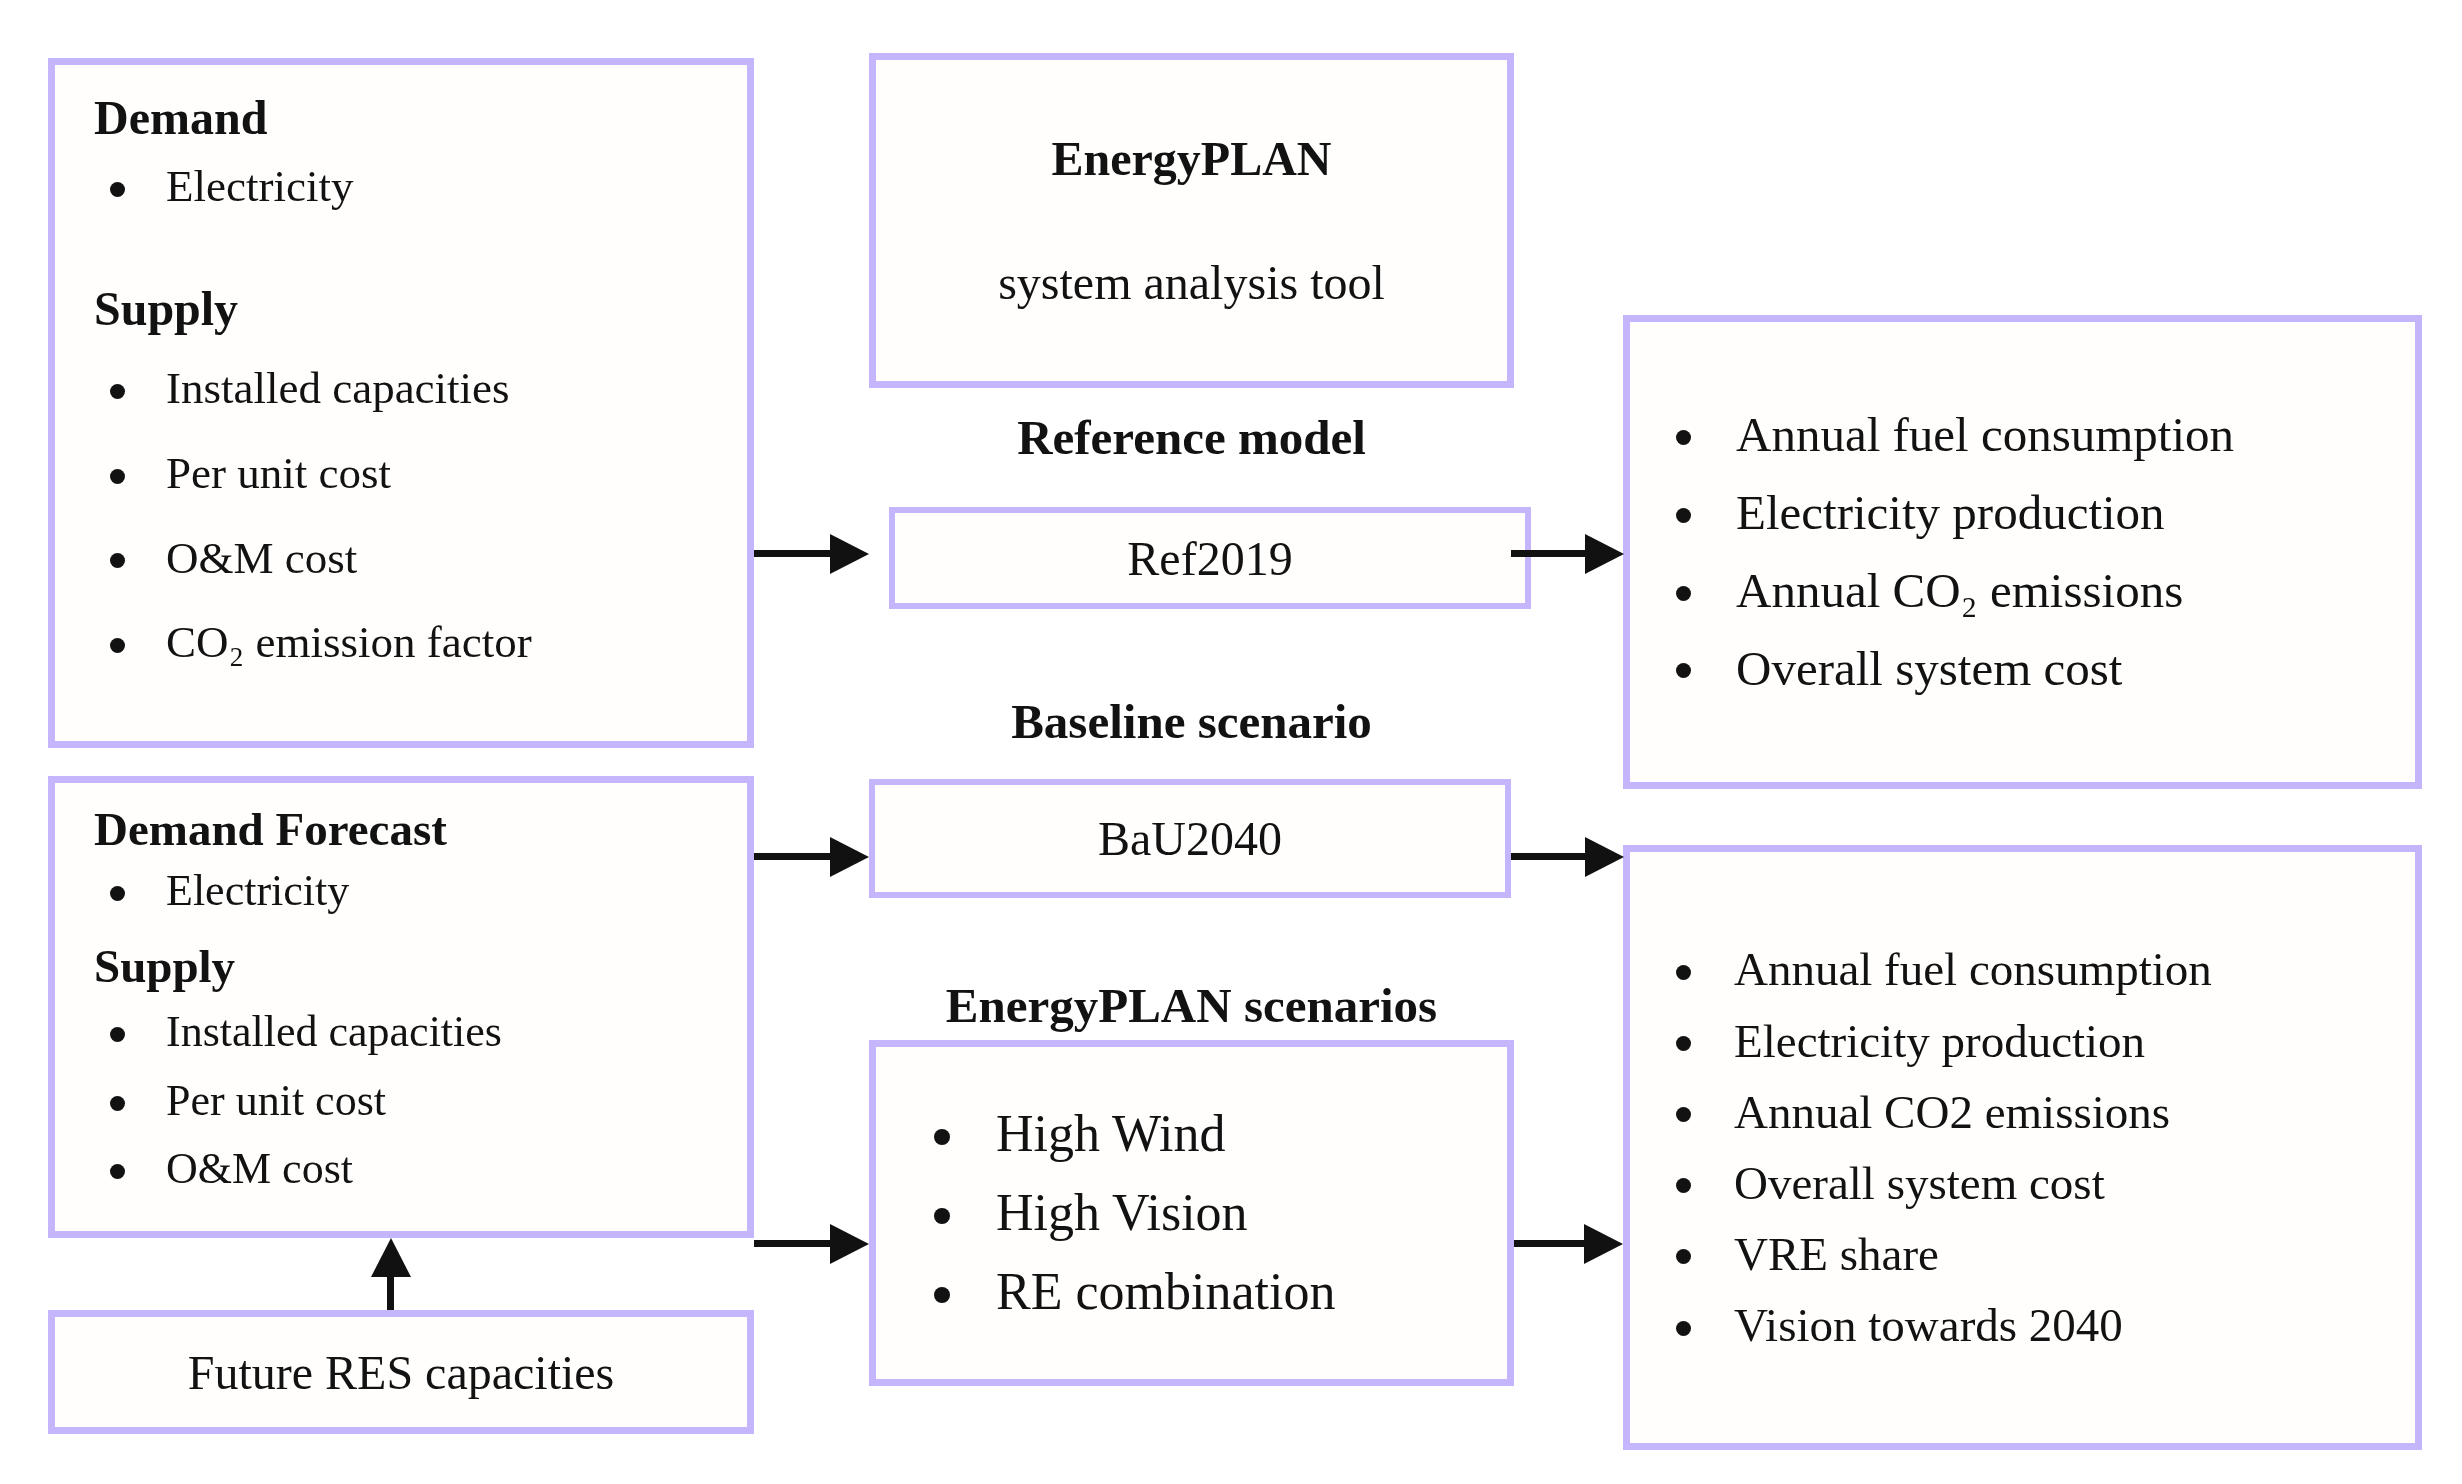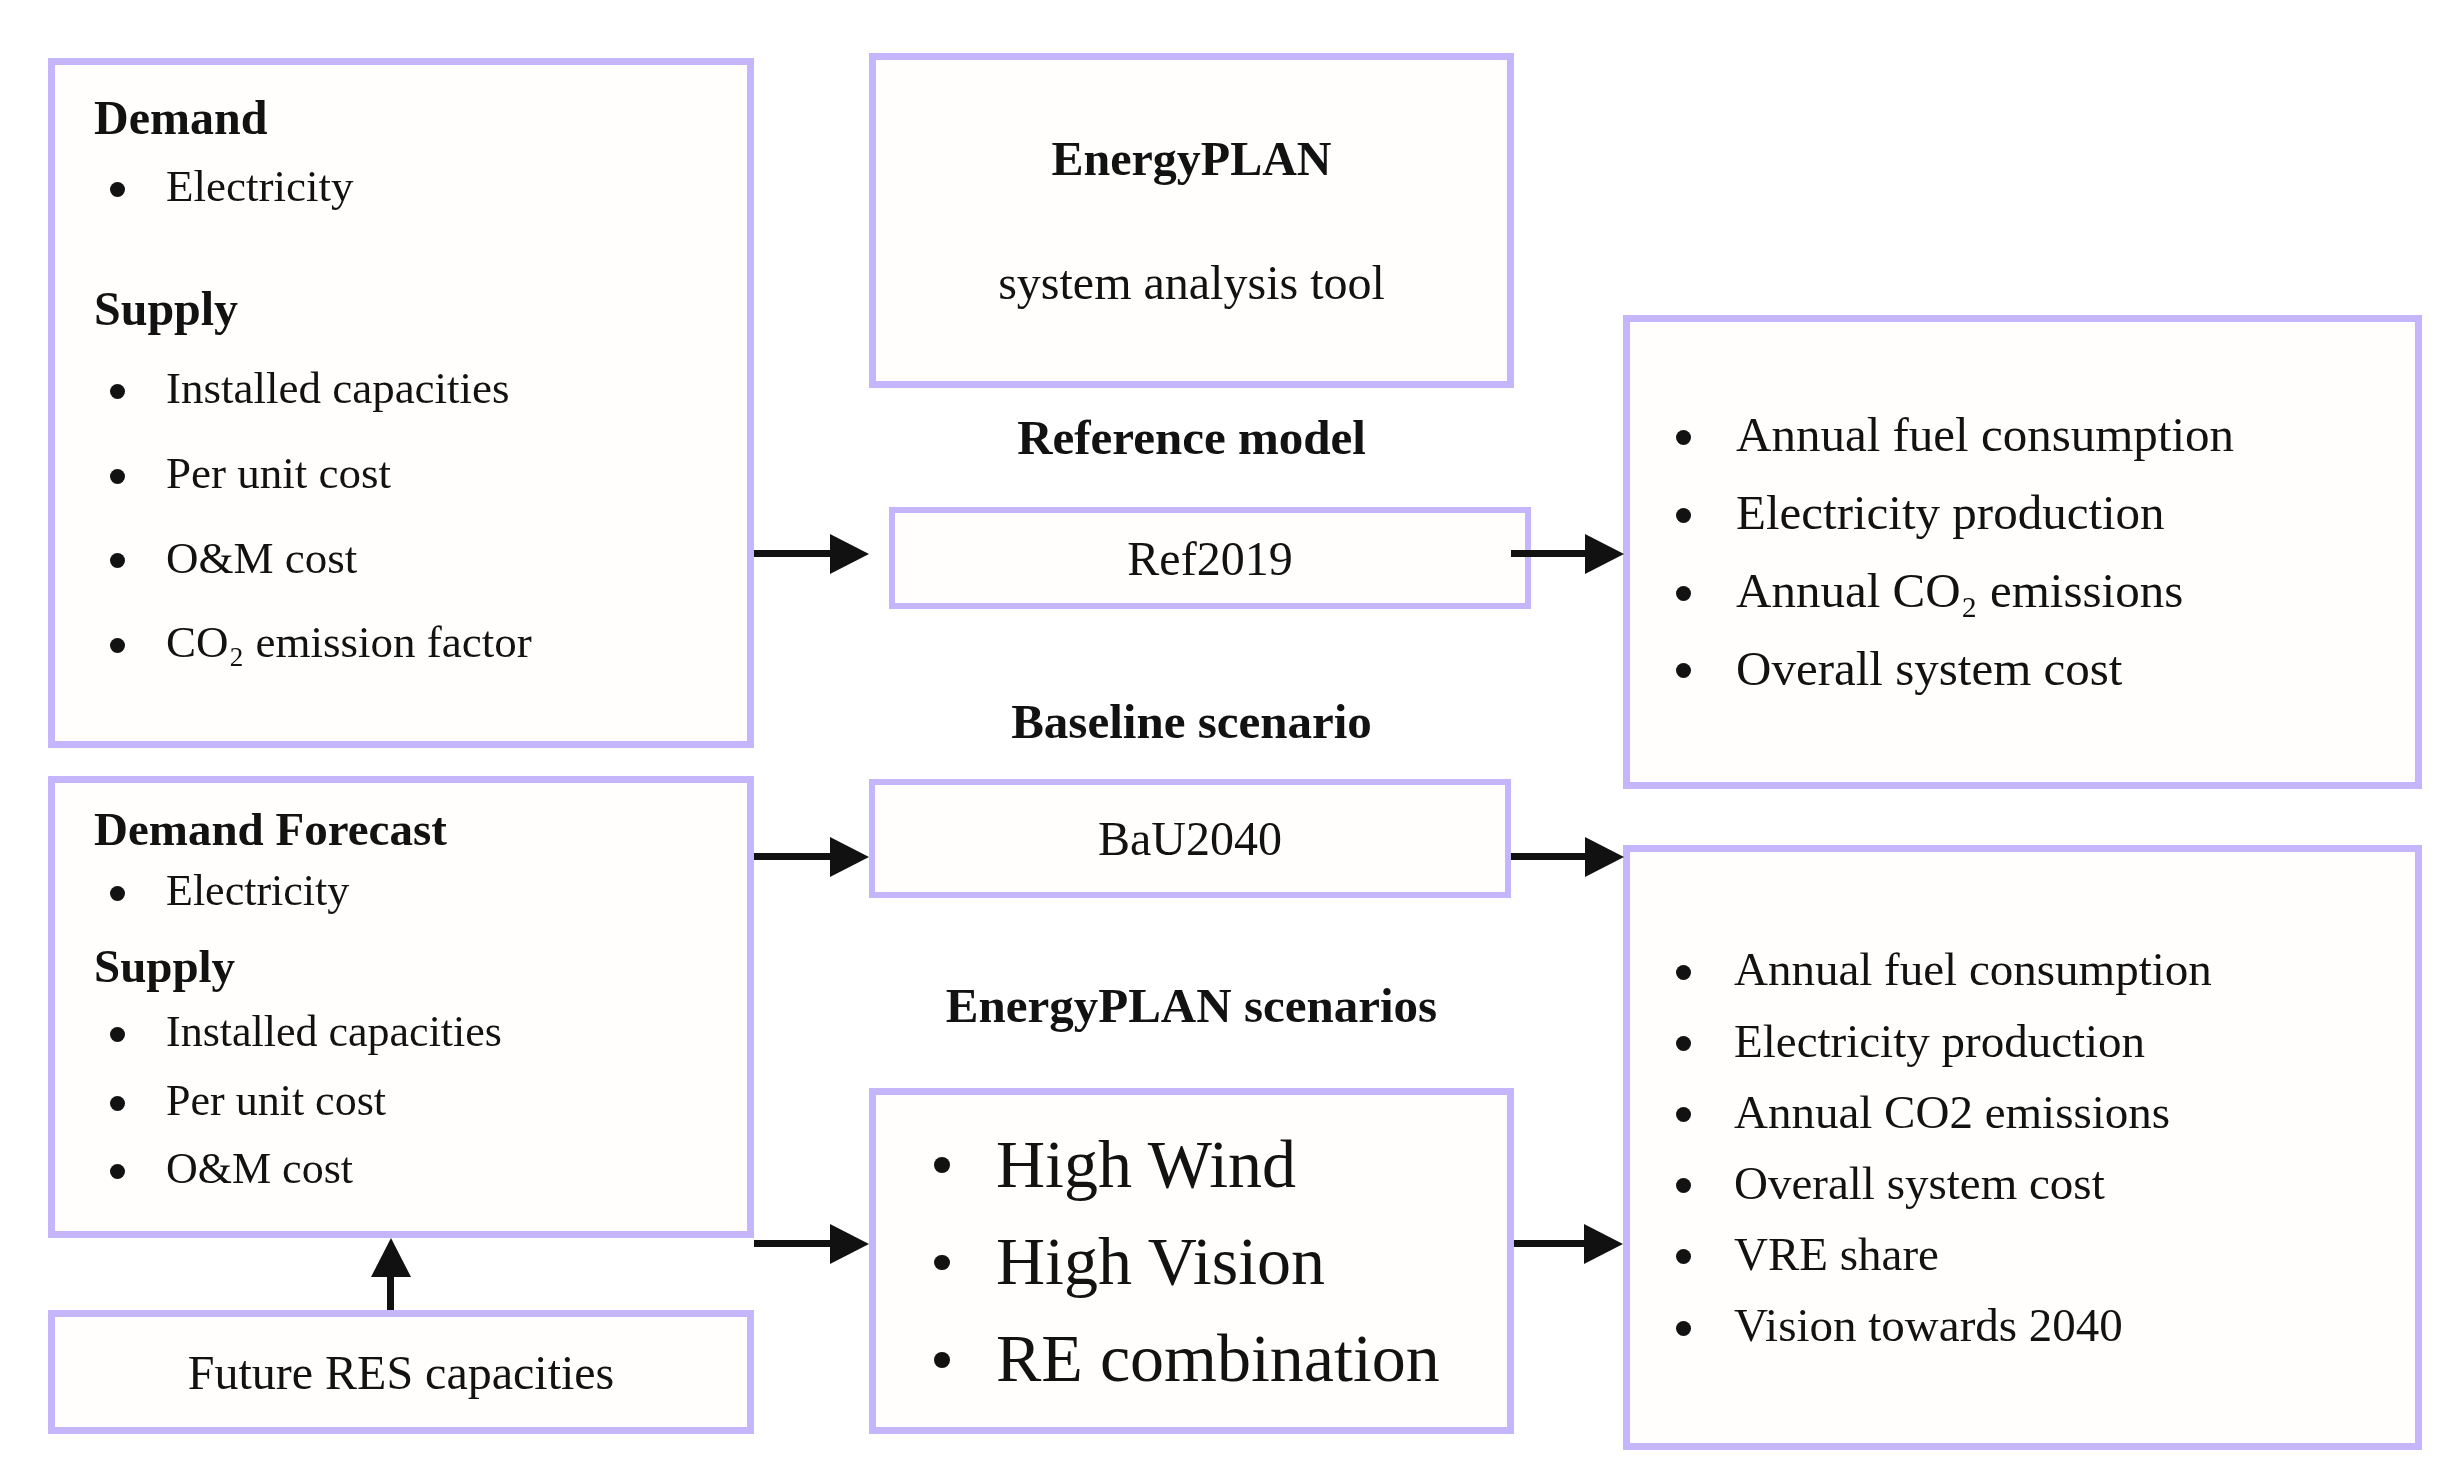--- a/index.html
+++ b/index.html
@@ -86,24 +86,24 @@
     display: flex; align-items: center; justify-content: center;
     font-size: 48px;
     margin-left: 20px;
   }
   #box-bau2040 {
     left: 869px; top: 779px; width: 642px; height: 119px;
     display: flex; align-items: center; justify-content: center;
     font-size: 48px;
   }
   #box-alternative {
-    left: 869px; top: 1088px; width: 645px; height: 346px;
+    left: 869px; top: 1040px; width: 645px; height: 346px;
     display: flex; flex-direction: column; justify-content: center;
     padding-left: 42px; box-sizing: border-box;
-    font-size: 68px; line-height: 1.15;
+    font-size: 52px; line-height: 1.15;
   }
   #box-alternative ul.bullets li { margin: 19px 0; padding-left: 74px; }
   #box-alternative ul.bullets li::before { width: 15.8px; height: 15.8px; }
 
   
   #box-ref-outputs {
     left: 1623px; top: 315px; width: 799px; height: 474px;
     display: flex; flex-direction: column; justify-content: center;
     padding-left: 30px; box-sizing: border-box;
     font-size: 49px; line-height: 1.18;

